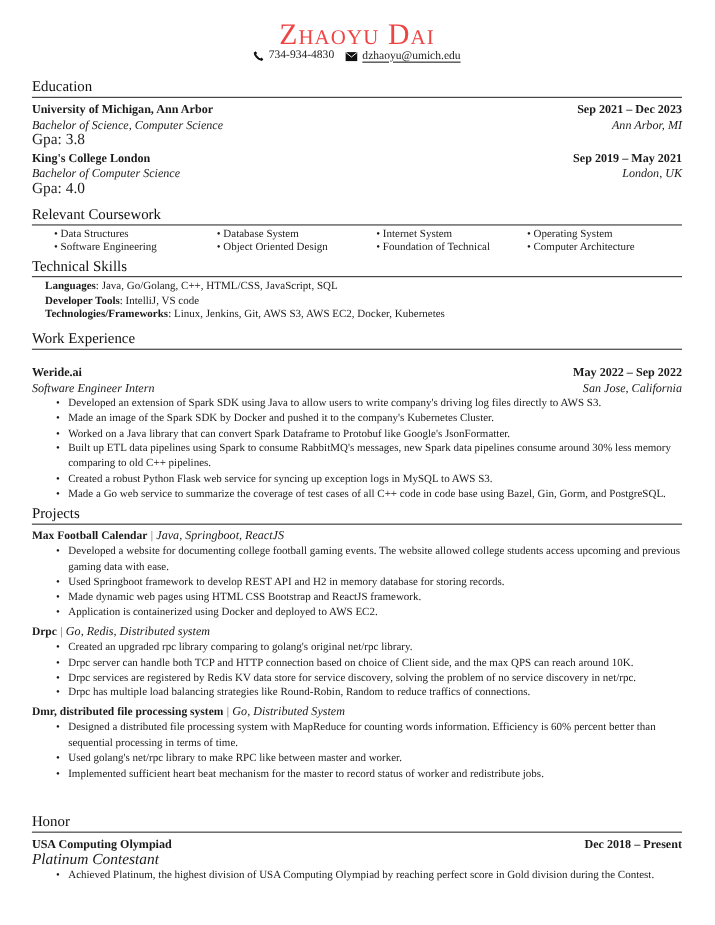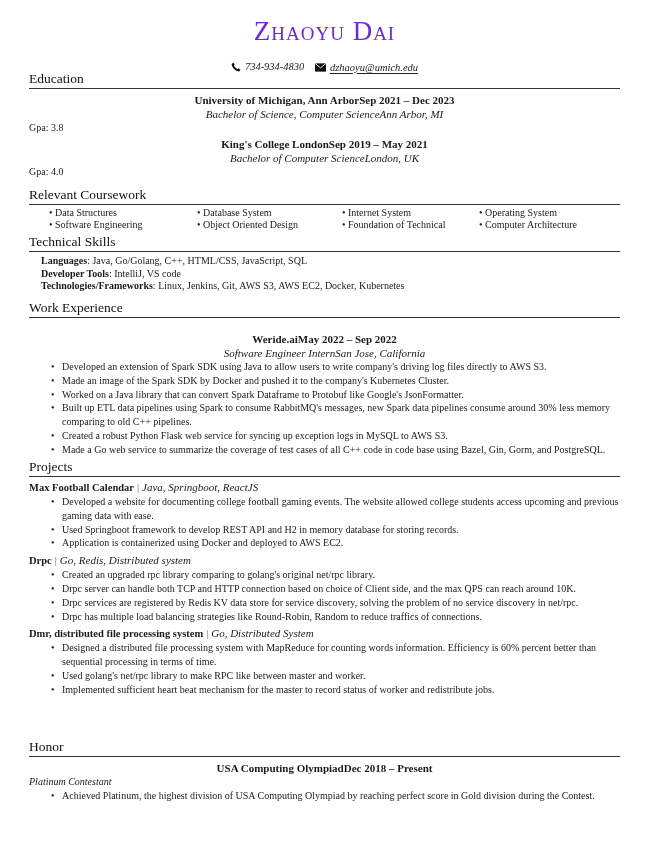--- a/index.html
+++ b/index.html
@@ -4,36 +4,36 @@
 <style>
   html, body { margin: 0; padding: 0; background: #ffffff; }
   body {
     width: 650px; height: 841px; overflow: hidden; position: relative;
     font-family: "DejaVu Serif", "Liberation Serif", serif;
     color: #1a1a1a;
   }
   .page { position: absolute; left: 29px; top: 0; width: 591px; font-family: "Liberation Serif", serif; }
   .name {
     position: absolute; top: 16px; left: 0; width: 591px; text-align: center;
-    font-size: 27px; letter-spacing: 1px; font-variant: small-caps; color: #6d28d9;
+    font-size: 27px; letter-spacing: 1px; font-variant: small-caps; color: #ef4444;
   }
   .contact {
     position: absolute; top: 45px; left: 0; width: 591px; text-align: center;
     font-size: 10.5px; color: #222;
   }
-  .contact .item { display: inline-flex; align-items: center; margin: 16px 4px; font-style: italic; }
+  .contact .item { display: inline-flex; align-items: center; margin: 0 4px; }
   .contact svg { margin-right: 4px; }
   .contact .email { text-decoration: underline; text-underline-offset: 2px; }
   .section { position: absolute; left: 0; width: 591px; }
   .sec-title { font-size: 13.5px; color: #111; line-height: 16px; height: 16px; }
   .rule { height: 1px; background: #333; margin-top: 1px; }
-  .row { display: flex; justify-content: center; font-size: 11px; line-height: 14px; height: 14px; }
+  .row { display: flex; justify-content: space-between; font-size: 11px; line-height: 14px; height: 14px; }
   .b { font-weight: bold; }
   .i { font-style: italic; font-size: 11px; }
-  .small { font-size: 10px; line-height: 14px; height: 14px; }
+  .small { font-size: 14px; line-height: 14px; height: 14px; }
   ul { margin: 0; padding: 0; list-style: none; }
   li.bullet { position: relative; padding-left: 33px; font-size: 10px; line-height: 13.8px; }
   li.bullet::before { content: "•"; position: absolute; left: 22px; top: 0; }
   .cw { display: grid; grid-template-columns: 148px 145px 137px 140px; padding-left: 20px; font-size: 10px; line-height: 11.5px; margin-top: 2px; }
   .cw span::before { content: "• "; }
   .skills { padding-left: 12px; font-size: 10px; line-height: 12.7px; margin-top: 3px; }
   .proj-head { font-size: 10.5px; line-height: 14px; }
   .proj-head .sep { color: #666; margin: 0 3px; }
 </style>
 </head>
@@ -134,20 +134,21 @@
   </div>
 
   <div class="section" style="top:459px">
     <div class="sec-title">Projects</div>
     <div class="rule"></div>
     <div style="margin-top:3px">
       <div class="proj-head"><span class="b">Max Football Calendar</span><span class="sep">|</span><span class="i">Java, Springboot, ReactJS</span></div>
       <ul>
         <li class="bullet">Developed a website for documenting college football gaming events. The website allowed college students access upcoming and previous gaming data with ease.</li>
         <li class="bullet">Used Springboot framework to develop REST API and H2 in memory database for storing records.</li>
+        <li class="bullet">Made dynamic web pages using HTML CSS Bootstrap and ReactJS framework.</li>
         <li class="bullet">Application is containerized using Docker and deployed to AWS EC2.</li>
       </ul>
     </div>
     <div style="margin-top:3px">
       <div class="proj-head"><span class="b">Drpc</span><span class="sep">|</span><span class="i">Go, Redis, Distributed system</span></div>
       <ul>
         <li class="bullet">Created an upgraded rpc library comparing to golang's original net/rpc library.</li>
         <li class="bullet">Drpc server can handle both TCP and HTTP connection based on choice of Client side, and the max QPS can reach around 10K.</li>
         <li class="bullet">Drpc services are registered by Redis KV data store for service discovery, solving the problem of no service discovery in net/rpc.</li>
         <li class="bullet">Drpc has multiple load balancing strategies like Round-Robin, Random to reduce traffics of connections.</li>

